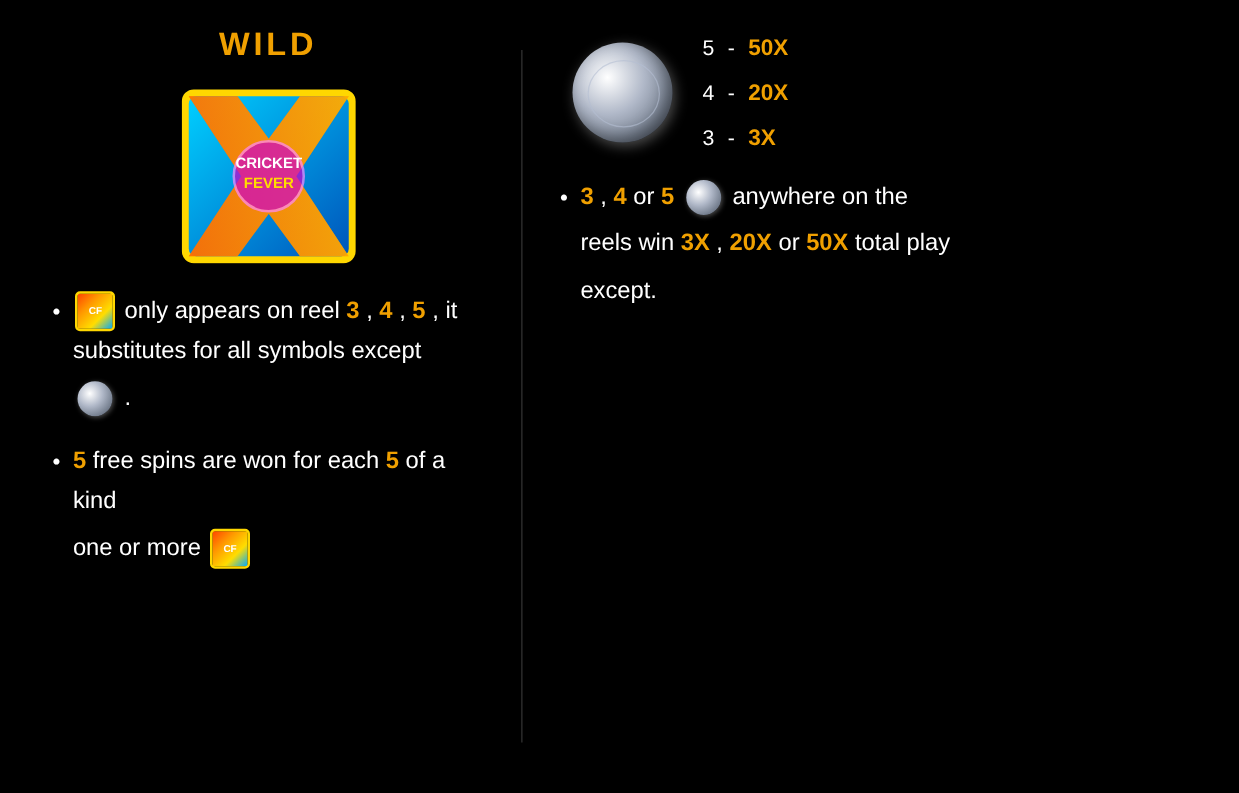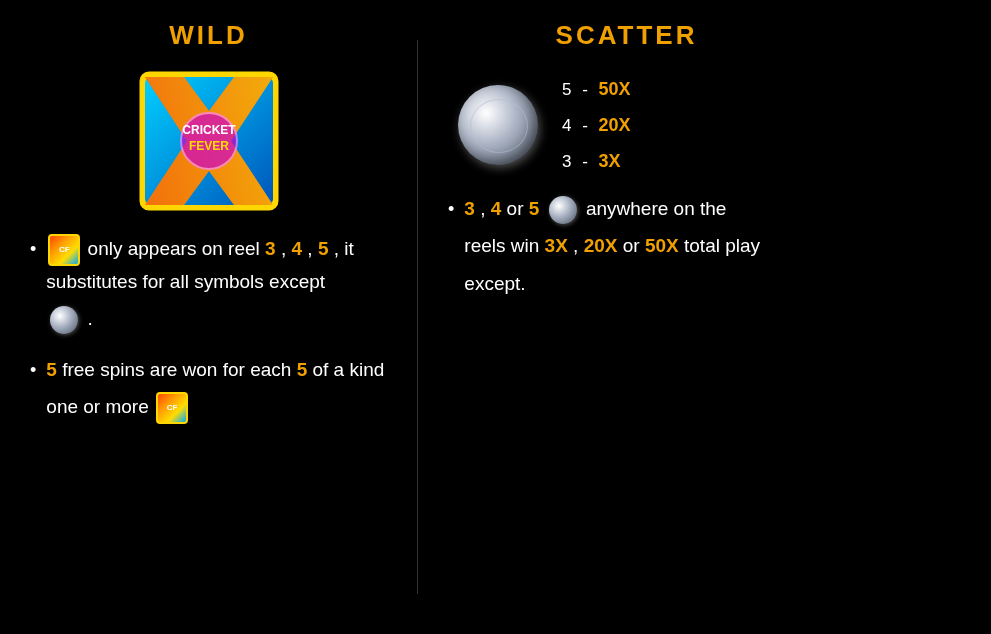--- a/index.html
+++ b/index.html
@@ -10,21 +10,21 @@
       font-size: 16px;
       width: 991px;
       min-height: 634px;
       overflow: hidden;
     }
 
     .page {
       display: flex;
       width: 835px;
       min-height: 634px;
-      padding: 20px 0;
+      padding: 20px 12px;
     }
 
     .panel {
       flex: 1;
       padding: 0 30px;
     }
 
     .divider {
       width: 1px;
       background: #333;
@@ -292,21 +292,20 @@
           </span>
         </span>
       </li>
 
     </ul>
   </div>
 
   <div class="divider"></div>
 
   <div class="panel">
-    <div class="panel-title">SCATTER</div>
 
     <div class="scatter-image-container">
       <div class="scatter-ball"></div>
       <div class="scatter-stats">
         <div>
           <span class="num">5</span>
           <span class="dash"> - </span>
           <span class="mult">50X</span>
         </div>
         <div>

